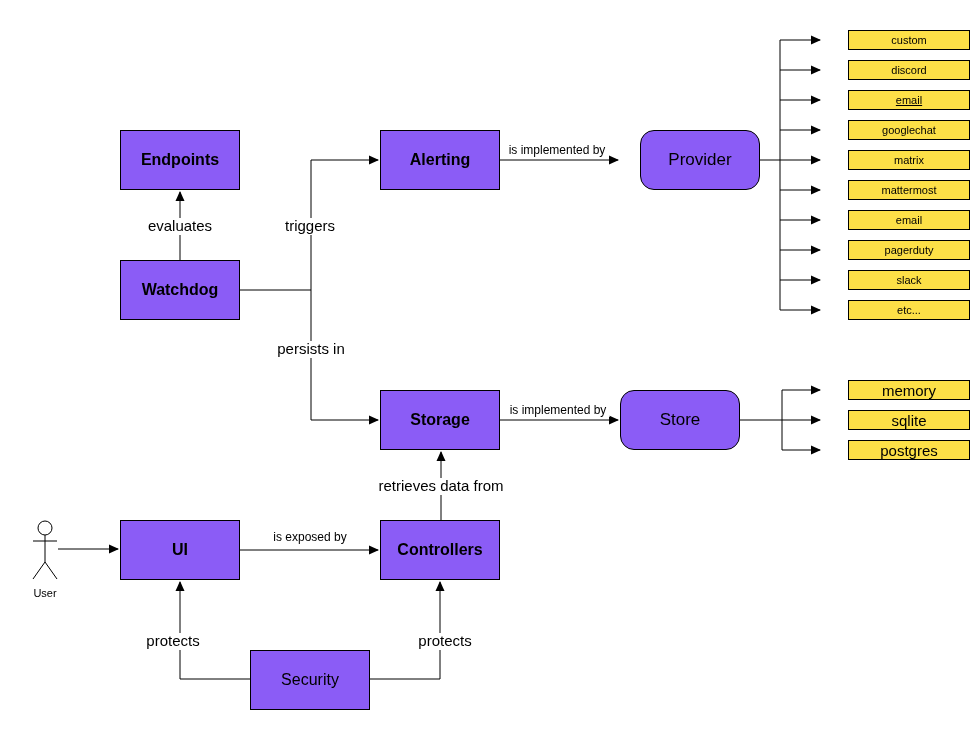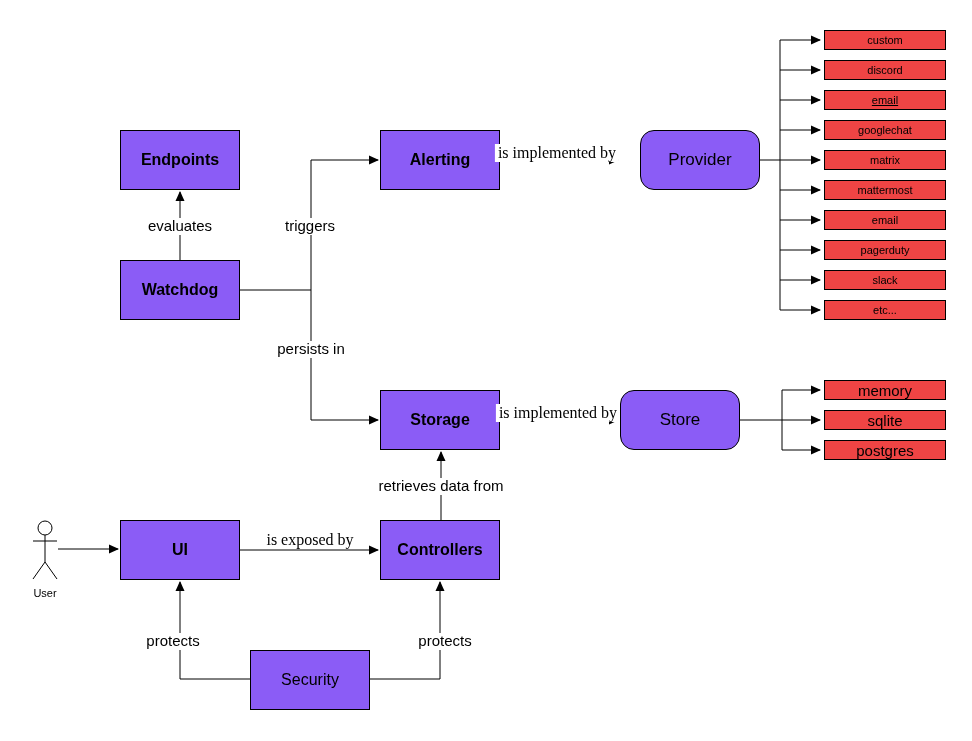--- a/index.html
+++ b/index.html
@@ -20,39 +20,39 @@
     background:#8b5cf6;
     display:flex;align-items:center;justify-content:center;
     z-index:1;
     font-size:16px;
   }
   .node.bold{font-weight:bold;}
   .node.rounded{border-radius:14px;font-size:17px;}
   .impl{
     position:absolute;
     box-sizing:border-box;
-    left:824px;width:122px;height:20px;
+    left:848px;width:122px;height:20px;
     border:1px solid #000000;
-    background:#ef4444;
+    background:#fde047;
     display:flex;align-items:center;justify-content:center;
     z-index:1;
     font-size:11px;
   }
   .impl.db{font-size:15px;}
   .edge-label{
     position:absolute;
     transform:translateX(-50%);
     background:#ffffff;
     padding:0 3px;
     white-space:nowrap;
     z-index:2;
     font-size:15px;
     line-height:1.1;
   }
-  .edge-label.small{font-size:16px;font-family:Liberation Serif, serif;}
+  .edge-label.small{font-size:12px;}
   .edge-label.tiny{font-size:11px;}
 </style>
 </head>
 <body>
 
 <div id="canvas">
 
   <svg id="wires" width="972" height="741" viewBox="0 0 972 741">
     <defs>
       <marker id="arrow" markerUnits="userSpaceOnUse" markerWidth="12" markerHeight="12" refX="10" refY="6" orient="auto">

